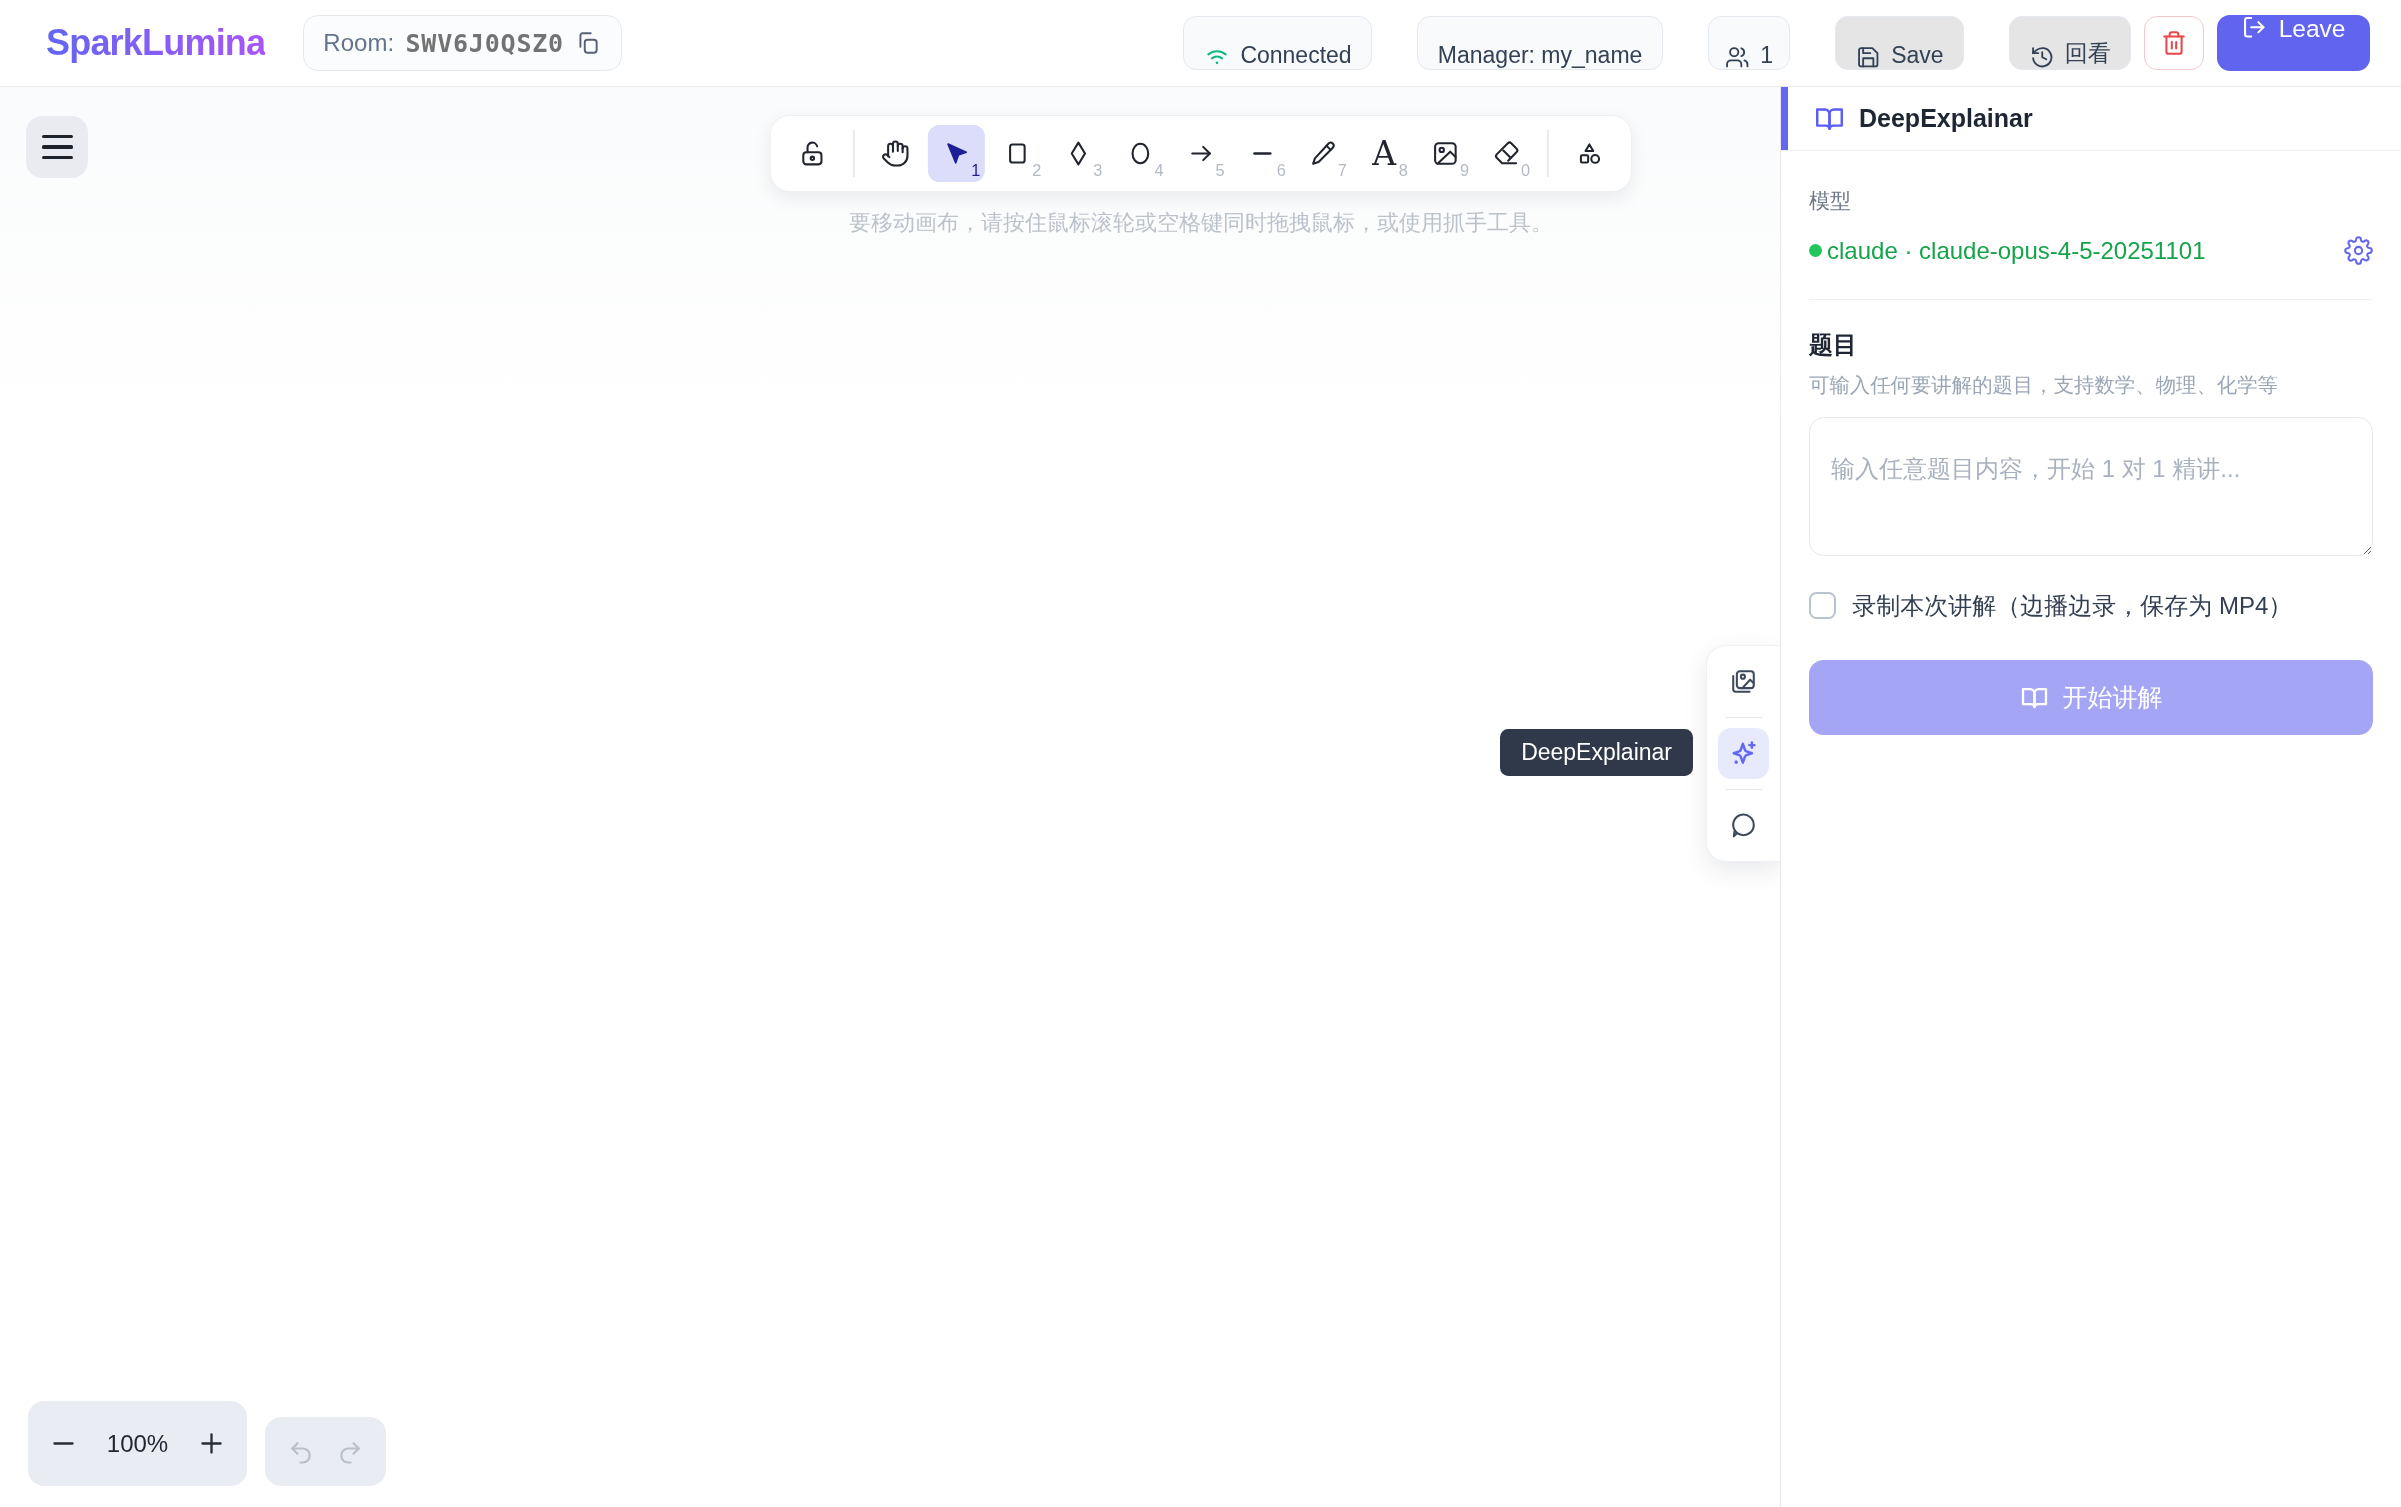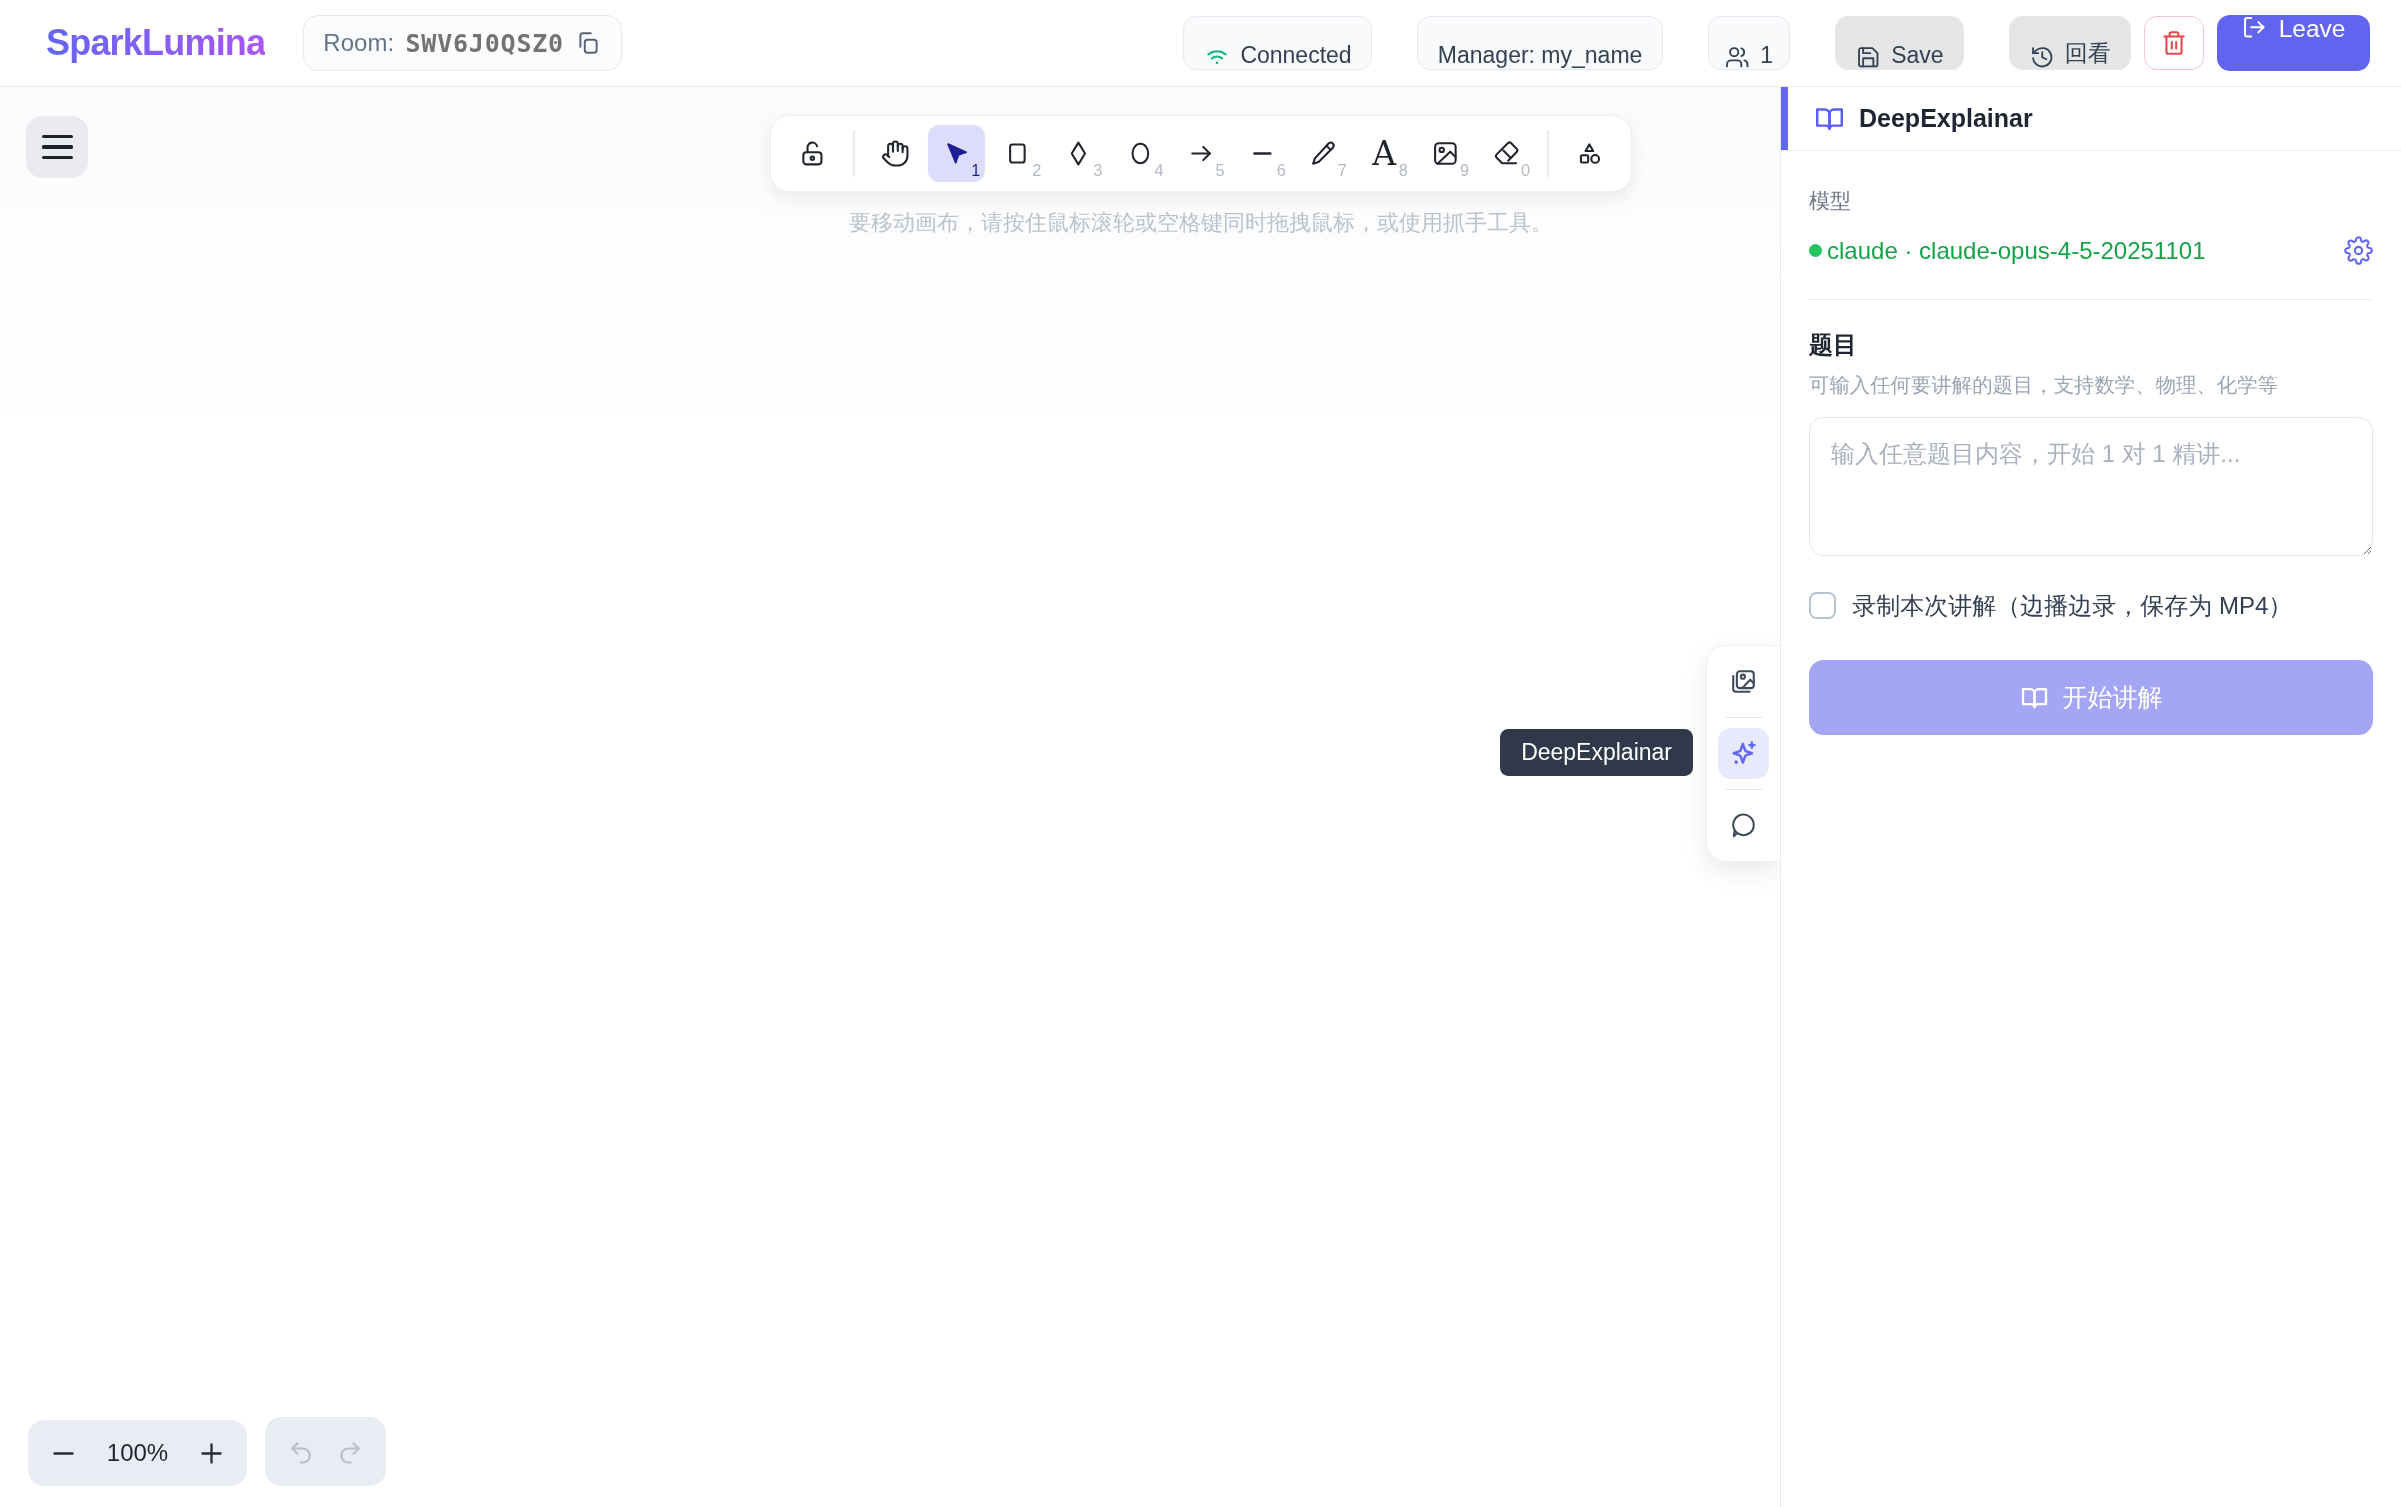--- a/index.html
+++ b/index.html
@@ -49,21 +49,21 @@
   .tool .key { position:absolute; right:4.9px; bottom:2.5px; font-size:16.3px; color:#b3bac4; }
   .tool.active { background:#dcddfb; color:#1d1f96; }
   .tool.active .key { color:#1d1f96; }
   .tool-sep { width:1.6px; height:47px; background:#e8eaee; margin:0 8.2px; }
   .glyph-a { font-family:"DejaVu Serif", serif; font-size:33px; line-height:1; font-weight:normal; }
 
   .hint { position:absolute; top:121px; left:1201px; transform:translateX(-50%);
           font-size:22px; color:#bcc2cb; white-space:nowrap; }
 
   
-  .zoomctl { position:absolute; left:28px; bottom:21px; width:219px; height:66px;
+  .zoomctl { position:absolute; left:28px; bottom:21px; width:219px; height:85px;
              background:#e9ecf2; border-radius:16.3px; display:flex; align-items:center;
              justify-content:space-between; padding:0 19.6px; }
   .zoomctl button { background:none; border:none; color:#272c35; cursor:pointer; display:flex; }
   .zoom-level { font-size:24px; color:#1f2430; }
   .undoredo { position:absolute; left:265px; bottom:21px; width:121px; height:69px;
               background:#e9ecf2; border-radius:16.3px; display:flex; align-items:center;
               justify-content:space-evenly; color:#b9c0ca; }
   .undoredo button { background:none; border:none; color:#b9c0ca; display:flex; cursor:pointer; }
 
   
@@ -87,21 +87,21 @@
   .panel-body { padding:0 28px; }
   .sec-label { margin-top:36px; font-size:21px; color:#6e7787; }
   .model-row { margin-top:21px; display:flex; align-items:center; gap:5px; }
   .dot { width:13px; height:13px; border-radius:50%; background:#22c55e; }
   .model-name { font-size:24px; color:#16a34a; }
   .gear-btn { margin-left:auto; background:none; border:none; color:#6366f1; cursor:pointer; display:flex; }
   .divider { margin-top:34px; border-top:1.6px solid #eef0f4; }
   .topic-label { margin-top:29px; font-size:24px; font-weight:bold; color:#1f2633; }
   .topic-hint { margin-top:9.8px; font-size:20.4px; color:#9aa5b5; }
   .topic-input { margin-top:18px; width:100%; height:139px; border:1.6px solid #e3e7ee; border-radius:14.7px;
-                 padding:20px 21px; font-size:24px; font-family:"Liberation Sans", sans-serif;
+                 padding:35px 21px; font-size:24px; font-family:"Liberation Sans", sans-serif;
                  color:#33405a; resize:vertical; outline:none; }
   .topic-input::placeholder { color:#a9b1bf; }
   .record-row { margin-top:31px; display:flex; align-items:center; gap:16.3px; cursor:pointer; }
   .checkbox { width:27px; height:27px; border:2px solid #b9c3d0; border-radius:7.4px; background:#fff; flex:none; }
   .record-label { font-size:24px; color:#333f52; }
   .start-btn { margin-top:38px; width:100%; height:75px; background:#a4a6f5; border:none;
                border-radius:14.7px; color:#fff; font-size:25px; display:flex; align-items:center;
                justify-content:center; gap:14px; cursor:pointer; }
 </style>
 </head>

